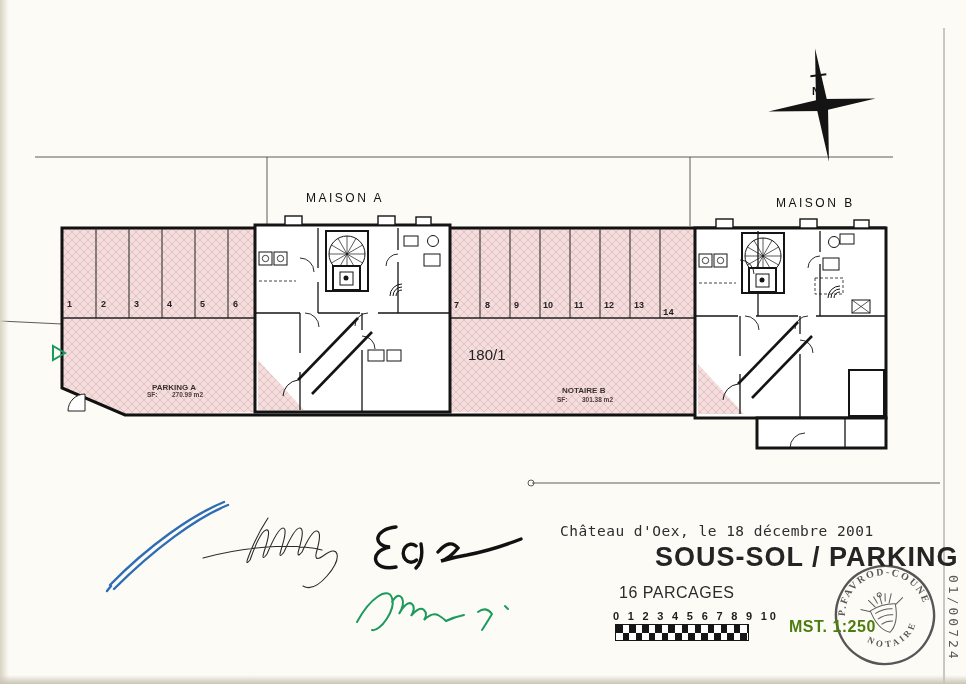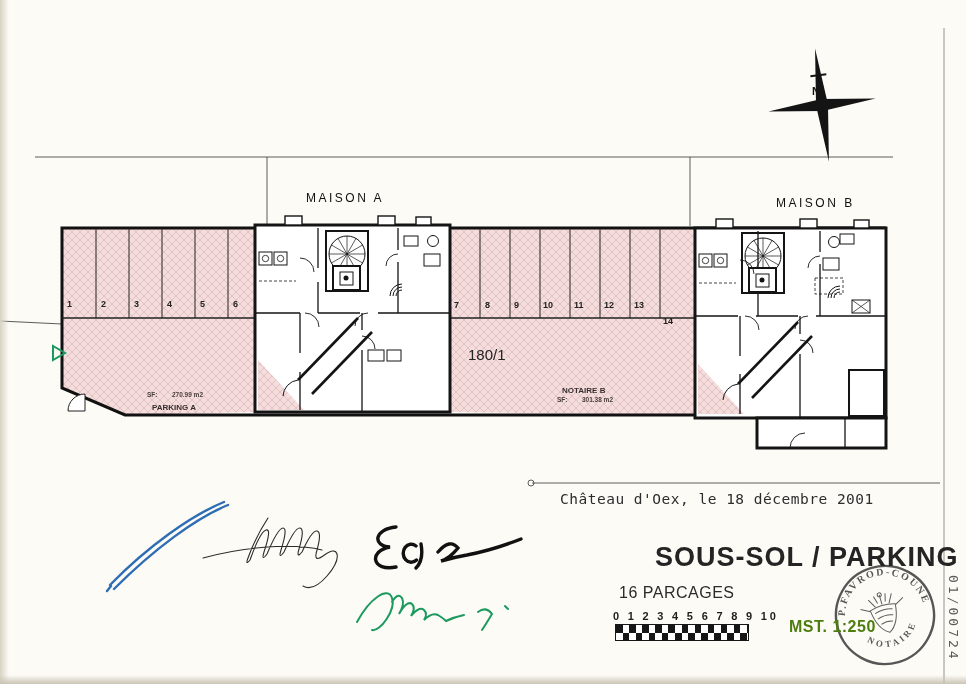--- a/index.html
+++ b/index.html
@@ -13,21 +13,21 @@
     background:linear-gradient(90deg,#d8d3c2,rgba(252,251,246,0));}
   #sheet .edge-bottom{position:absolute;left:0;top:675px;width:966px;height:9px;
     background:linear-gradient(0deg,#c9c4b4,rgba(252,251,246,0));}
   .abs{position:absolute;}
   .lbl{position:absolute;white-space:pre;}
   .maison{font-size:12px;letter-spacing:2.5px;color:#101010;}
   .parcel{font-size:15px;color:#222;}
   .pklabel{font-size:8px;font-weight:bold;color:#3a2f2f;line-height:8px;}
   .pkarea{font-size:6.5px;font-weight:bold;color:#4a3d3d;}
   .space-num{position:absolute;font-size:9px;color:#222;font-weight:bold;}
-  .dateline{font-family:"DejaVu Sans Mono",monospace;font-size:14.5px;color:#2d2d2d;letter-spacing:0.5px;}
+  .dateline{font-family:"DejaVu Sans Mono",monospace;font-size:14.5px;color:#2d2d2d;letter-spacing:0.5px;margin-top:32px;}
   .title{font-size:27px;font-weight:bold;letter-spacing:1px;color:#242424;margin-left:38px;}
   .subtitle{font-size:16px;font-weight:normal;letter-spacing:0.5px;color:#2b2b2b;}
   .scalenums{font-size:11px;font-weight:bold;letter-spacing:2.8px;color:#1d1d1d;}
   .mst{font-size:16px;color:#4d7c0f;letter-spacing:0.5px;font-weight:bold;}
   .archive{writing-mode:vertical-rl;text-orientation:sideways;
     font-family:"DejaVu Sans Mono",monospace;font-size:13px;letter-spacing:3px;color:#5a5a58;}
   
   .ruler{position:absolute;left:615px;top:624px;width:134px;height:17px;
     border:1.6px solid #161616;box-sizing:border-box;background:#fff;}
   .ruler .row{width:100%;height:50%;}
@@ -245,39 +245,39 @@
                  M881,602 l-2,-8 M889,602 l2,-8"></path>
         <circle cx="885" cy="594" r="2"></circle>
       </g>
     </g>
   </svg>
 
   <div class="lbl maison" style="left:306px;top:191px;">MAISON A</div>
   <div class="lbl maison" style="left:776px;top:196px;">MAISON B</div>
   <div class="lbl parcel" style="left:468px;top:346px;">180/1</div>
 
-  <div class="lbl pklabel" style="left:152px;top:404px;text-align:center;">PARKING A</div>
+  <div class="lbl pklabel" style="left:152px;top:384px;text-align:center;">PARKING A</div>
   <div class="lbl pkarea" style="left:147px;top:391px;">SF:        270.99 m2</div>
   <div class="lbl pklabel" style="left:562px;top:387px;">NOTAIRE B</div>
   <div class="lbl pkarea" style="left:557px;top:396px;">SF:        301.38 m2</div>
 
   <span class="space-num" style="left:67px;top:299px;">1</span>
   <span class="space-num" style="left:101px;top:299px;">2</span>
   <span class="space-num" style="left:134px;top:299px;">3</span>
   <span class="space-num" style="left:167px;top:299px;">4</span>
   <span class="space-num" style="left:200px;top:299px;">5</span>
   <span class="space-num" style="left:233px;top:299px;">6</span>
   <span class="space-num" style="left:454px;top:300px;">7</span>
   <span class="space-num" style="left:485px;top:300px;">8</span>
   <span class="space-num" style="left:514px;top:300px;">9</span>
   <span class="space-num" style="left:543px;top:300px;">10</span>
   <span class="space-num" style="left:574px;top:300px;">11</span>
   <span class="space-num" style="left:604px;top:300px;">12</span>
   <span class="space-num" style="left:634px;top:300px;">13</span>
-  <span class="space-num" style="left:663px;top:316px;">14</span>
+  <span class="space-num" style="left:663px;top:308px;font-family:Liberation Mono, monospace;">14</span>
 
   <div class="lbl dateline" style="left:560px;top:491px;">Château d'Oex, le 18 décembre 2001</div>
   <div class="lbl title" style="left:617px;top:542px;">SOUS-SOL / PARKING</div>
   <div class="lbl subtitle" style="left:619px;top:584px;">16 PARCAGES</div>
   <div class="lbl scalenums" style="left:613px;top:610px;">0 1 2 3 4 5 6 7 8 9 10</div>
   <div class="ruler">
     <div class="row r1"></div>
     <div class="row r2"></div>
   </div>
   <div class="lbl mst" style="left:789px;top:618px;">MST. 1:250</div>

